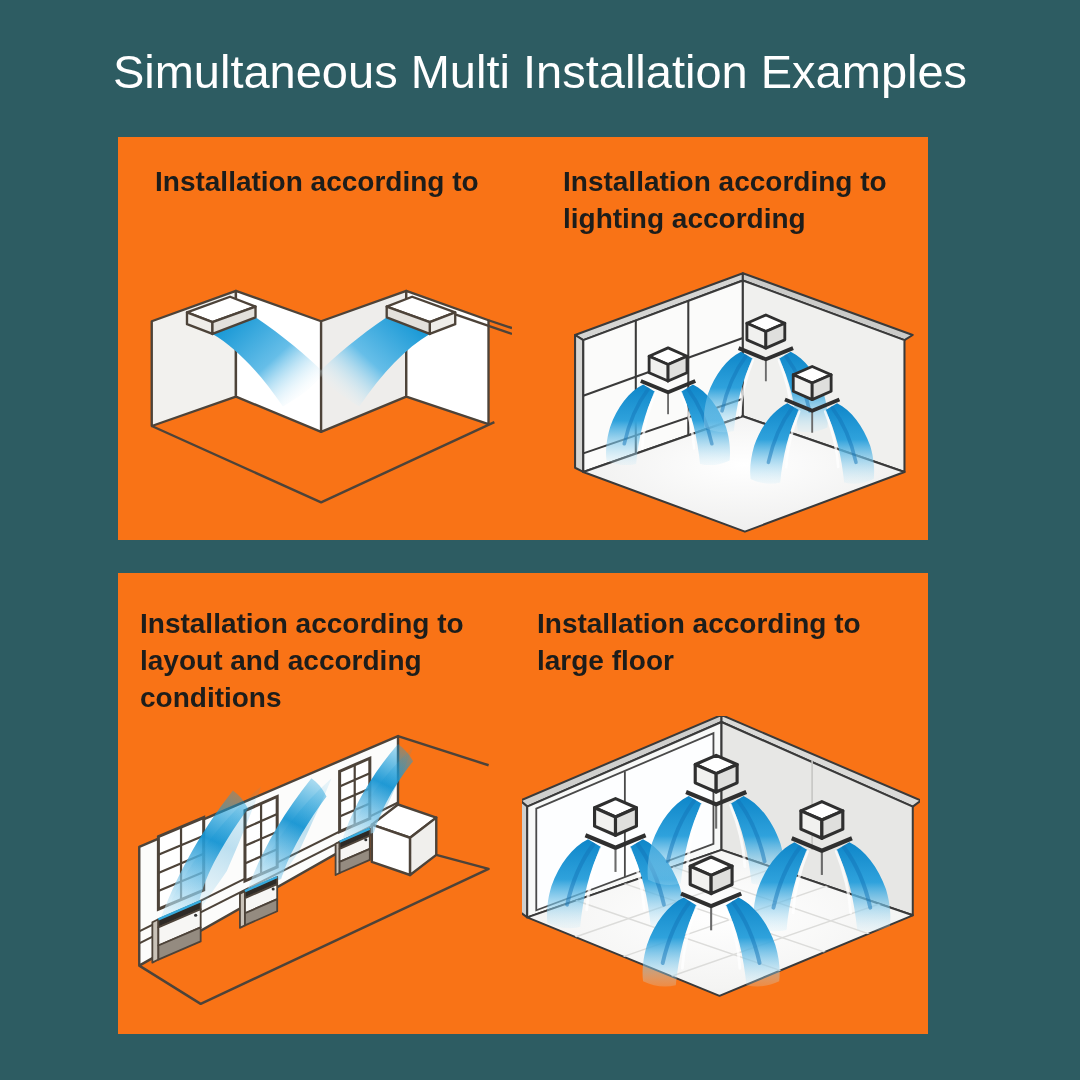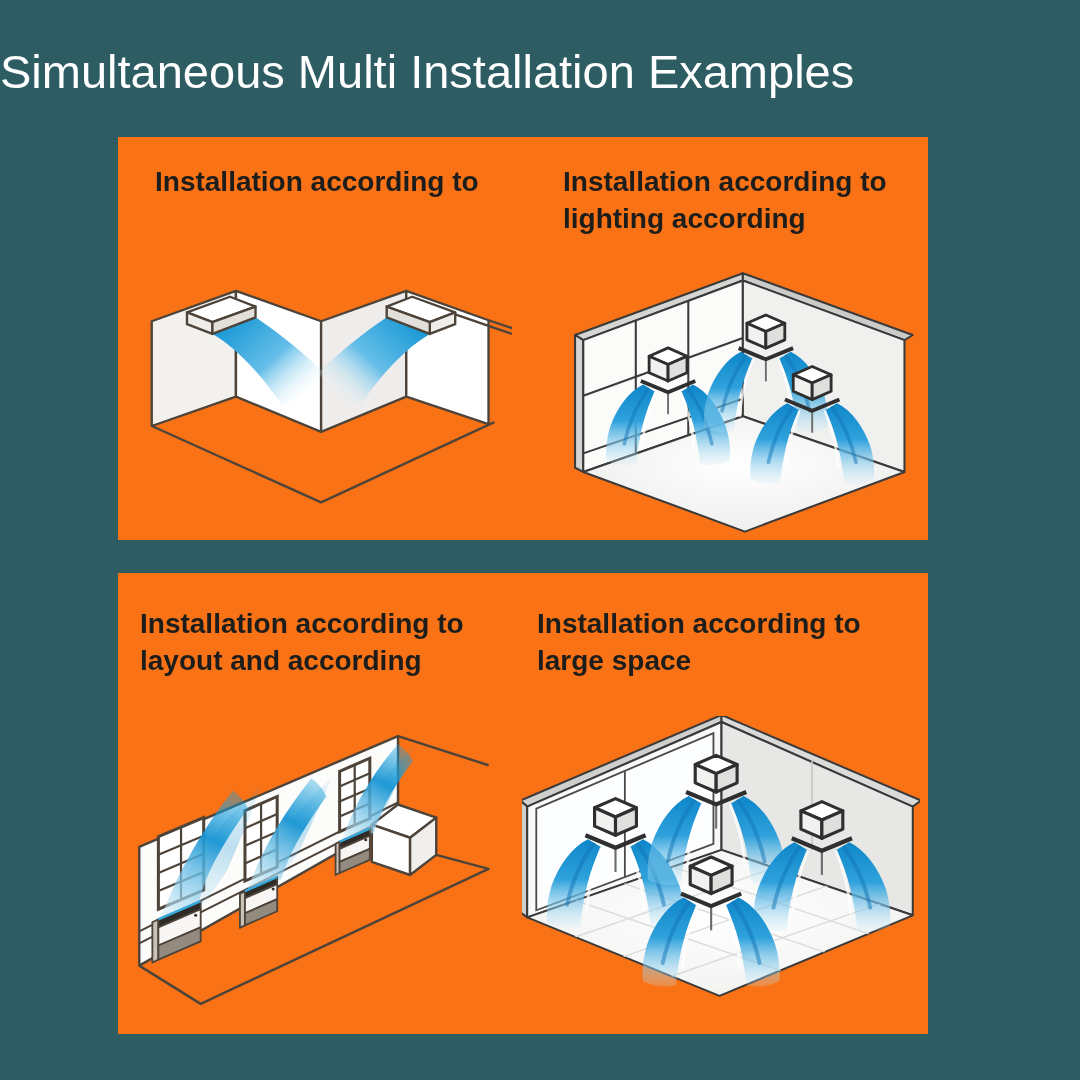--- a/index.html
+++ b/index.html
@@ -4,21 +4,21 @@
 <style>
   html,body{margin:0;padding:0;}
   body{background:#2d5c62;}
   .canvas{
     position:relative;width:1080px;height:1080px;overflow:hidden;
     background:#2d5c62;
     font-family:"Liberation Sans",sans-serif;
   }
   .page-title{
     position:absolute;top:44px;left:0;width:100%;
-    color:#ffffff;
+    text-align:center;color:#ffffff;
     font-size:47px;font-weight:400;letter-spacing:0;
   }
   .panel{position:absolute;background:#f97316;}
   #panel-top{left:118px;top:137px;width:810px;height:403px;}
   #panel-bottom{left:118px;top:573px;width:810px;height:461px;}
   .cell-title{
     position:absolute;color:#1d1d1b;font-weight:700;
     font-size:28px;line-height:37px;white-space:nowrap;
   }
   #t-p1c1{left:37px;top:26px;}
@@ -133,25 +133,26 @@
       <use href="#cunit" transform="translate(177,68) scale(1.15)"></use>
       <use href="#cunit" transform="translate(222,118) scale(1.15)"></use>
     </svg>
   </div>
 
   <div class="panel" id="panel-bottom">
 
     <div class="cell-title" id="t-p2c1">
       <div>Installation according to</div>
       <div>layout and according</div>
+      <div>conditions</div>
     </div>
 
     <div class="cell-title" id="t-p2c2">
       <div>Installation according to</div>
-      <div>large space</div>
+      <div>large floor</div>
     </div>
 
     <svg class="illus" id="i3" width="378" height="297" viewBox="0 0 375 295">
       <defs>
         <linearGradient id="gs1" gradientUnits="userSpaceOnUse" x1="100" y1="62" x2="44" y2="186">
           <stop offset="0" stop-color="#17a0dc" stop-opacity="0.35"></stop>
           <stop offset="0.4" stop-color="#1795d3"></stop>
           <stop offset="1" stop-color="#c9eaf8" stop-opacity="0.55"></stop>
         </linearGradient>
         <linearGradient id="gs2" gradientUnits="userSpaceOnUse" x1="178" y1="50" x2="124" y2="158">

